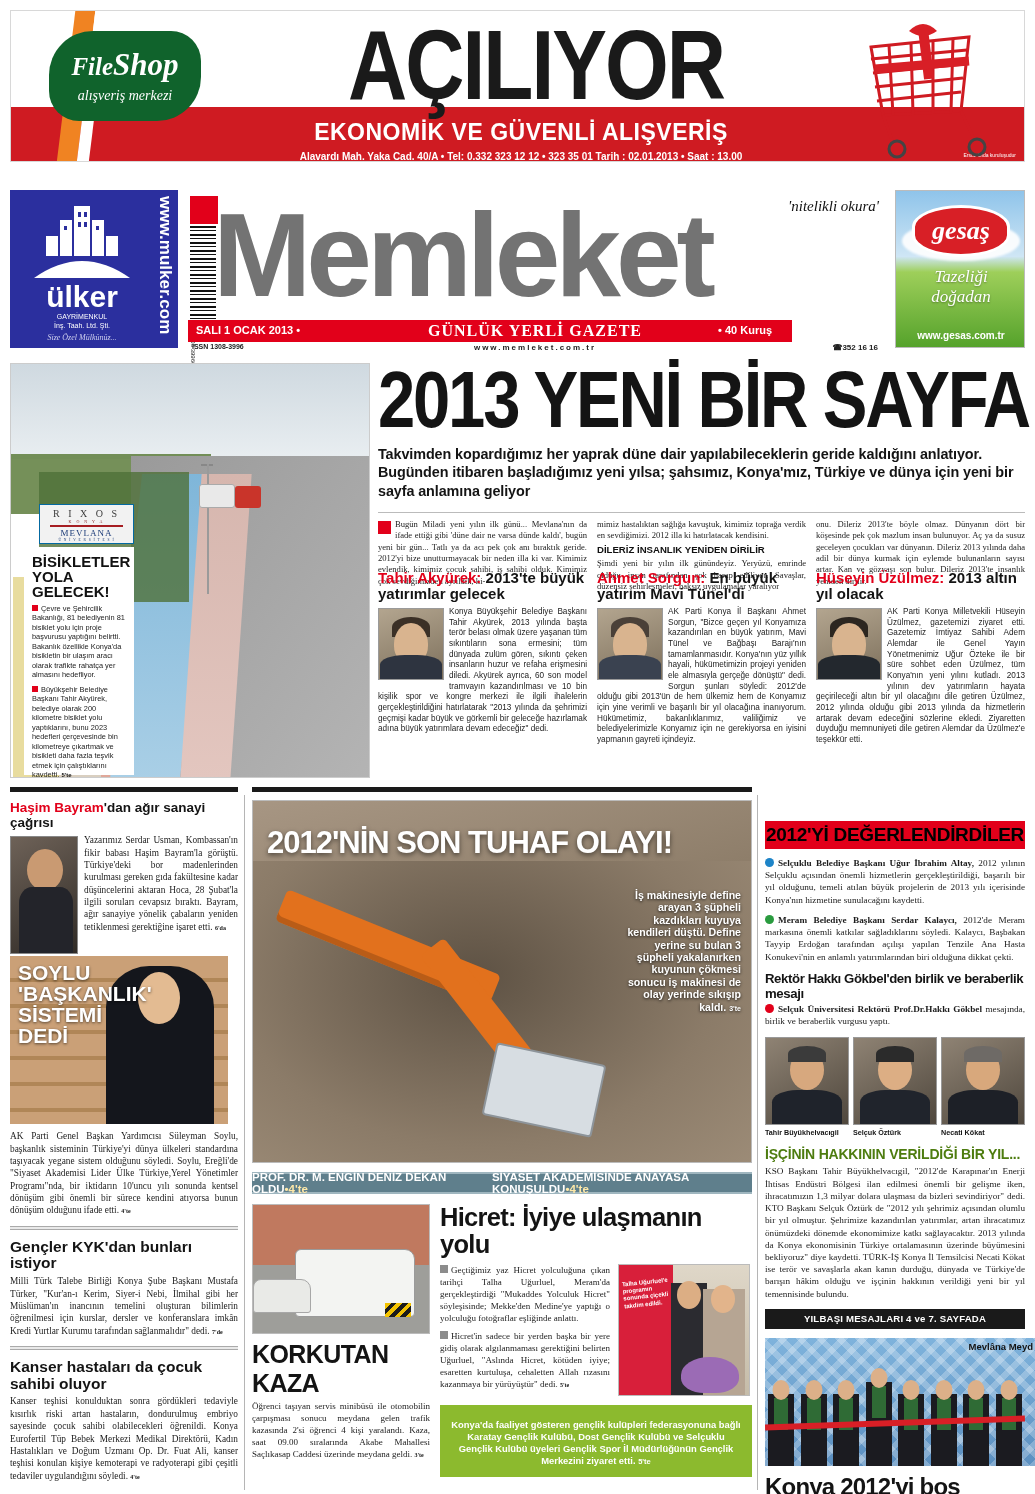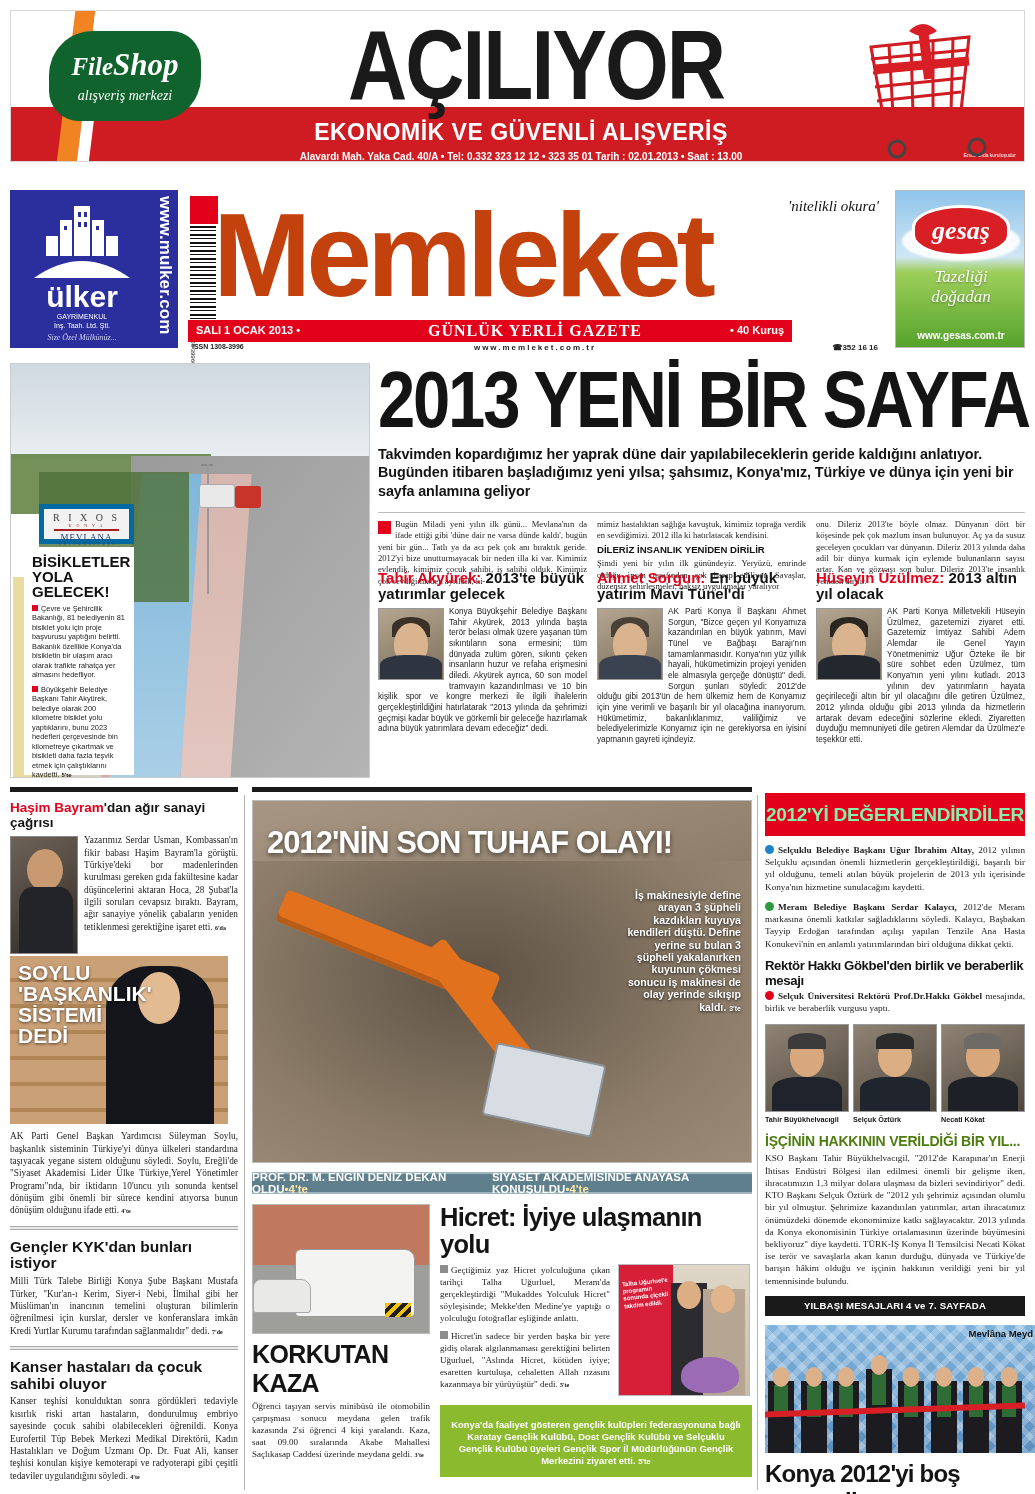--- a/index.html
+++ b/index.html
@@ -91,38 +91,38 @@
   .mast-redsq { position: absolute; left: 5px; top: 6px; width: 28px; height: 28px; background: #e2001a; }
   .barcode { position: absolute; left: 5px; top: 36px; width: 26px; height: 110px; }
   .barcode .bars { width: 26px; height: 96px; background:
      repeating-linear-gradient(to bottom, #111 0 2px, #fff 2px 4px, #111 4px 5px, #fff 5px 8px);
   }
   .barcode .bnum {
     writing-mode: vertical-rl; font-size: 6px; color: #222; margin-top: 0px;
   }
   .memleket {
     position: absolute; left: 28px; top: -8px; font-size: 118px; font-weight: bold;
-    letter-spacing: -5px; color: #c2410c; line-height: 1.25;
+    letter-spacing: -5px; color: #737373; line-height: 1.25;
     font-family: "Liberation Sans", sans-serif;
   }
   .nitelikli {
     position: absolute; right: 6px; top: 8px; font-size: 15px;
     font-family: "Liberation Serif", serif; font-style: italic; color: #111;
   }
   .mast-redbar {
     position: absolute; left: 3px; top: 130px; width: 604px; height: 22px;
     background: #e2001a; color: #fff;
   }
   .mast-redbar .dt { position: absolute; left: 8px; top: 4px; font-size: 11px; font-weight: bold; }
   .mast-redbar .mid {
     position: absolute; left: 0; top: 2px; width: 694px; text-align: center;
     font-size: 16px; font-weight: bold; font-family: "Liberation Serif", serif;
     letter-spacing: 1px;
   }
-  .mast-redbar .pr { position: absolute; right: 8px; top: 4px; font-size: 11px; font-weight: bold; }
+  .mast-redbar .pr { position: absolute; right: 20px; top: 4px; font-size: 11px; font-weight: bold; }
   .mast-footer { position: absolute; left: 3px; top: 153px; width: 694px; height: 14px; color: #222; }
   .mast-footer .issn { position: absolute; left: 4px; top: 0; font-size: 7px; font-weight: bold; }
   .mast-footer .web {
     position: absolute; left: 0; top: 0; width: 694px; text-align: center;
     font-size: 8px; font-weight: bold; letter-spacing: 2px;
   }
   .mast-footer .phone { position: absolute; right: 4px; top: 0; font-size: 8px; font-weight: bold; }
 
   .gesas-ad {
     position: absolute; right: 0; top: 0; width: 130px; height: 158px;
@@ -172,21 +172,21 @@
     background: linear-gradient(to bottom, #7fb6d9, #a9cfe6);
     transform: skewX(-6deg);
   }
   .lp-side {
     position: absolute; left: 180px; top: 110px; width: 50px; height: 305px;
     background: linear-gradient(to bottom, #d6b6ae, #e3c6bf);
     transform: skewX(-4deg);
   }
   .rixos-sign {
     position: absolute; left: 28px; top: 140px; width: 95px; height: 40px;
-    background: #f2f2f2; border: 5px solid #0369a1; text-align: center;
+    background: #f2f2f2; border: 1px solid #0369a1; text-align: center;
     font-family: "Liberation Serif", serif;
   }
   .rixos-sign .r1 { font-size: 10px; letter-spacing: 3px; color: #3d3d3d; margin-top:3px; }
   .rixos-sign .r2 { font-size: 4px; letter-spacing: 2px; color: #8a2b2b; }
   .rixos-sign .rline { height: 2px; background: #a61d22; margin: 1px 10px; }
   .rixos-sign .r3 { font-size: 9px; letter-spacing: 1px; color: #1a3a77; }
   .rixos-sign .r4 { font-size: 3.5px; letter-spacing: 1px; color: #1a3a77; }
 
   .bikebox {
     position: absolute; left: 13px; top: 183px; width: 110px; height: 228px;
@@ -333,23 +333,23 @@
   .hicret-img .flowers { position:absolute; left: 62px; bottom: 2px; width: 58px; height: 36px; background:#9b6bb5; border-radius: 50% 50% 40% 40%; }
   .greenbox {
     margin-top: 9px; width: 312px; background: #8cba2e; padding: 8px 10px 10px;
   }
   .greenbox h4 { color:#fff; font-size: 13px; font-weight: bold; text-align:center; line-height:1.1; }
   .greenbox p { margin-top: 6px; color:#fff; font-size: 9.4px; font-weight: bold; text-align: center; line-height: 1.28; }
 
   
   .colR { position: absolute; left: 765px; top: 793px; width: 260px; }
   .redhead {
-    width: 260px; height: 43px; background: #e2001a; color: #86efac;
+    width: 260px; height: 28px; background: #e2001a; color: #000000;
     display: flex; align-items: center; justify-content: center;
-    font-size: 19px; font-weight: bold; letter-spacing: -0.3px;
+    font-size: 19px; font-weight: bold; letter-spacing: -0.3px; margin-top: 28px;
   }
   .bullet-item { margin-top: 8px; font-family: "Liberation Serif", serif; font-size: 9.2px; line-height: 1.33; text-align: justify; color:#1c1c1c; }
   .dot { display:inline-block; width: 9px; height: 9px; border-radius: 50%; margin-right: 4px; vertical-align: -1px; }
   .dot.blue { background:#1d84c8; }
   .dot.green { background:#2a9b3f; }
   .dot.red { background:#e2001a; }
   .bullet-item b { font-weight: bold; }
   .colR h4.bh { margin-top: 8px; font-family:"Liberation Sans", sans-serif; font-size: 13.2px; font-weight: bold; color:#141414; letter-spacing:-0.4px; }
   .trio-photos { margin-top: 10px; display: flex; gap: 4px; }
   .tp { width: 84px; }

